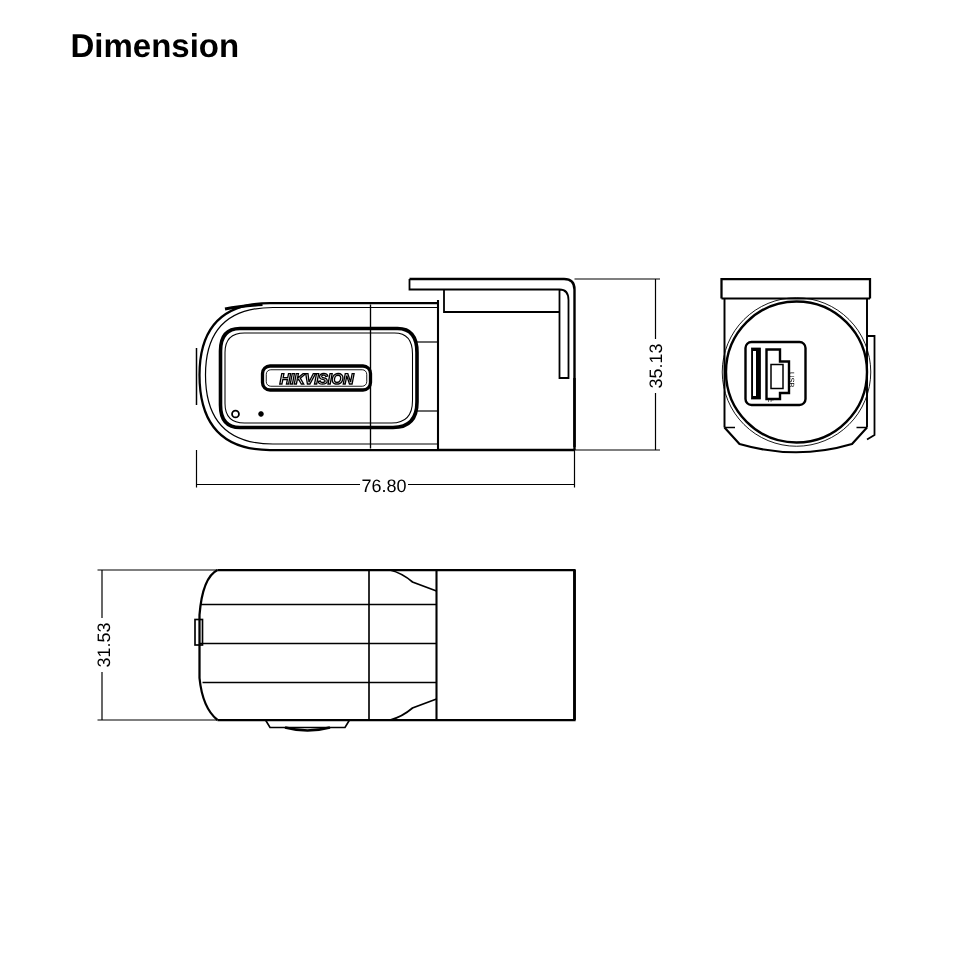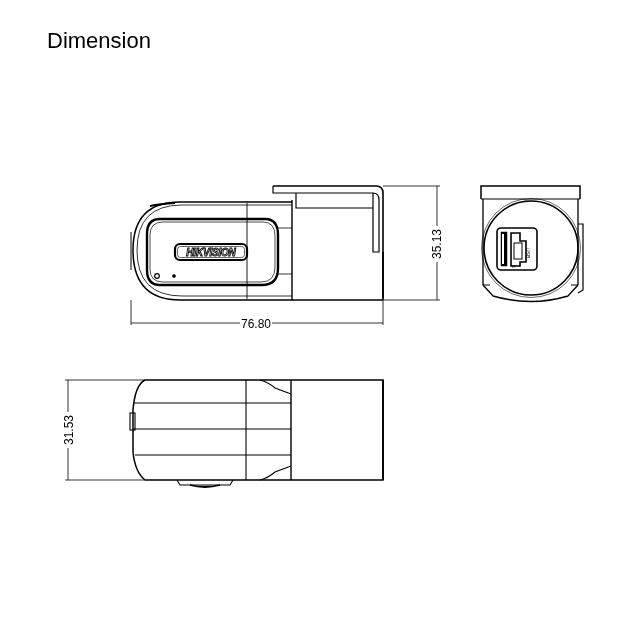--- a/index.html
+++ b/index.html
@@ -1,20 +1,20 @@
 <!DOCTYPE html>
 <html><head>
   <meta charset="utf-8">
   <style>
     html, body { margin: 0; padding: 0; background: #ffffff; }
     body { width: 640px; height: 640px; position: relative; overflow: hidden; }
     .title {
-      position: absolute; left: 47px; top: 26px;
+      position: absolute; left: 47px; top: 16px;
       font-family: "Liberation Sans", sans-serif;
-      font-weight: normal; font-size: 22px; color: #000;
+      font-weight: bold; font-size: 22px; color: #000;
       margin: 0; line-height: 30px;
     }
     svg.drawing { position: absolute; left: 0; top: 0; }
     .dimtext { font-family: "Liberation Sans", sans-serif; font-size: 12px; fill: #000; }
     .logo { font-family: "Liberation Sans", sans-serif; font-weight: bold; font-style: italic; font-size: 10px; fill: #fff; stroke: #000; stroke-width: 0.9px; letter-spacing: -0.2px; }
   </style>
 </head>
 <body>
 
 <h1 class="title">Dimension</h1>

